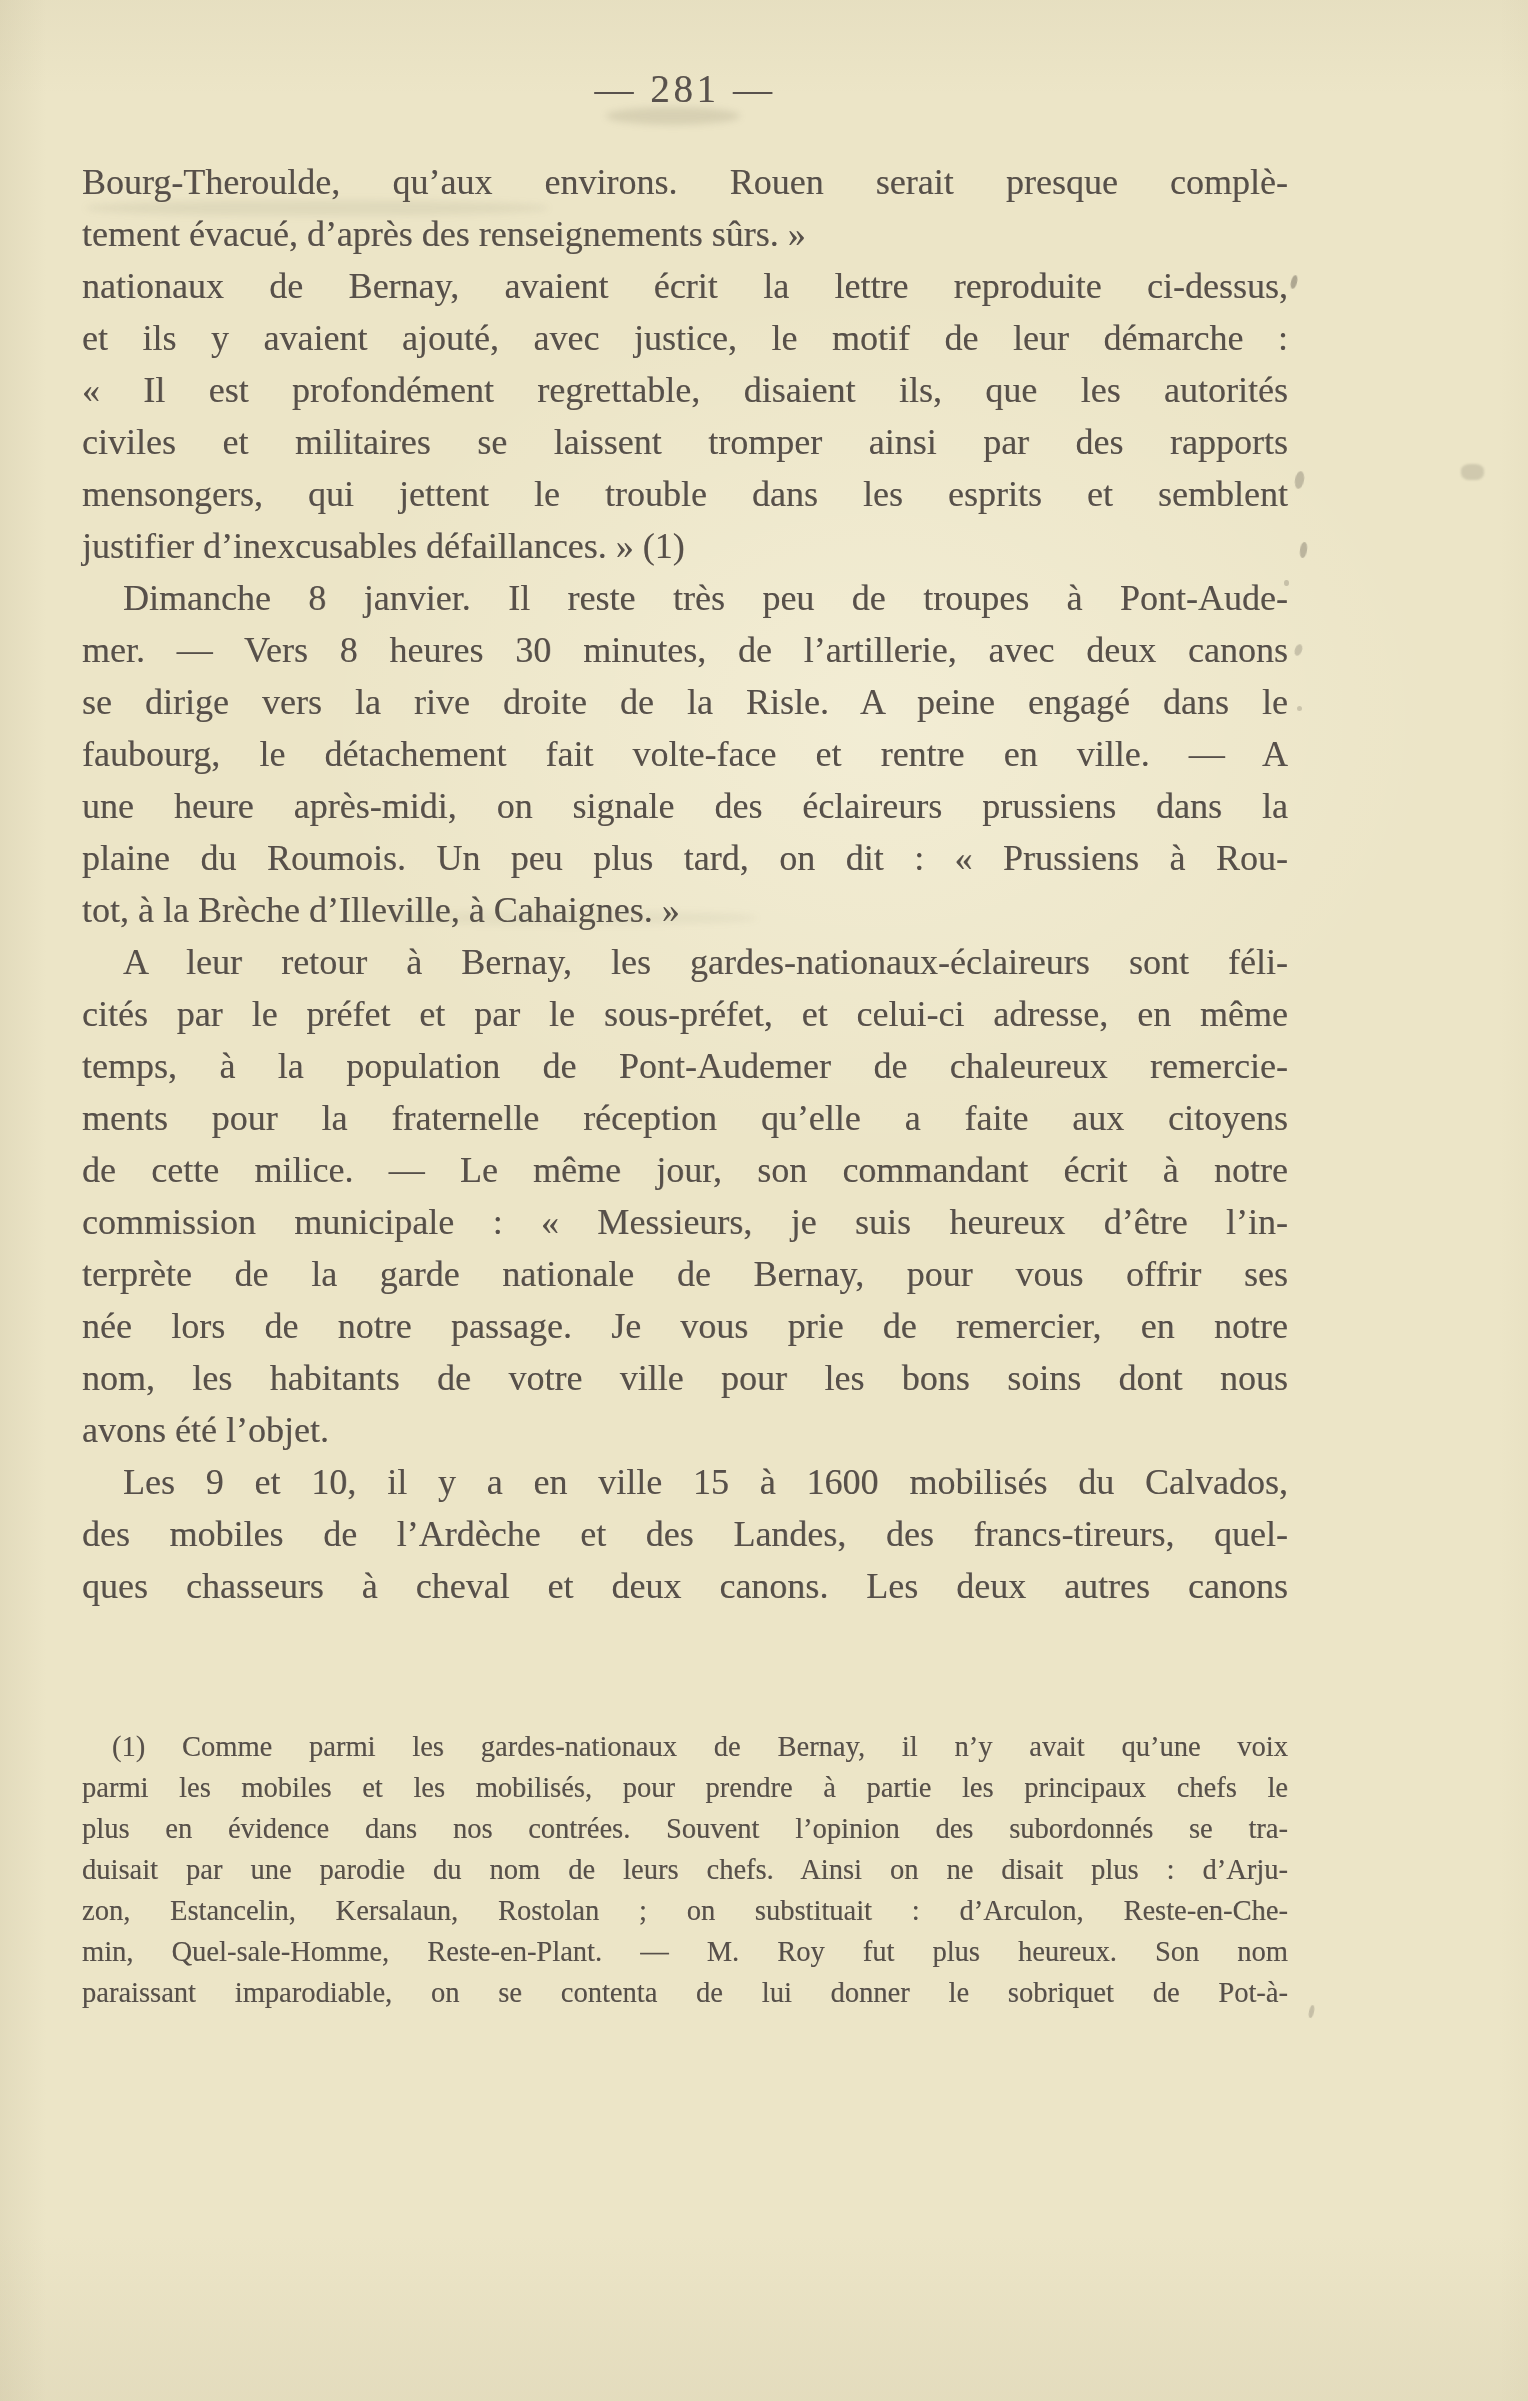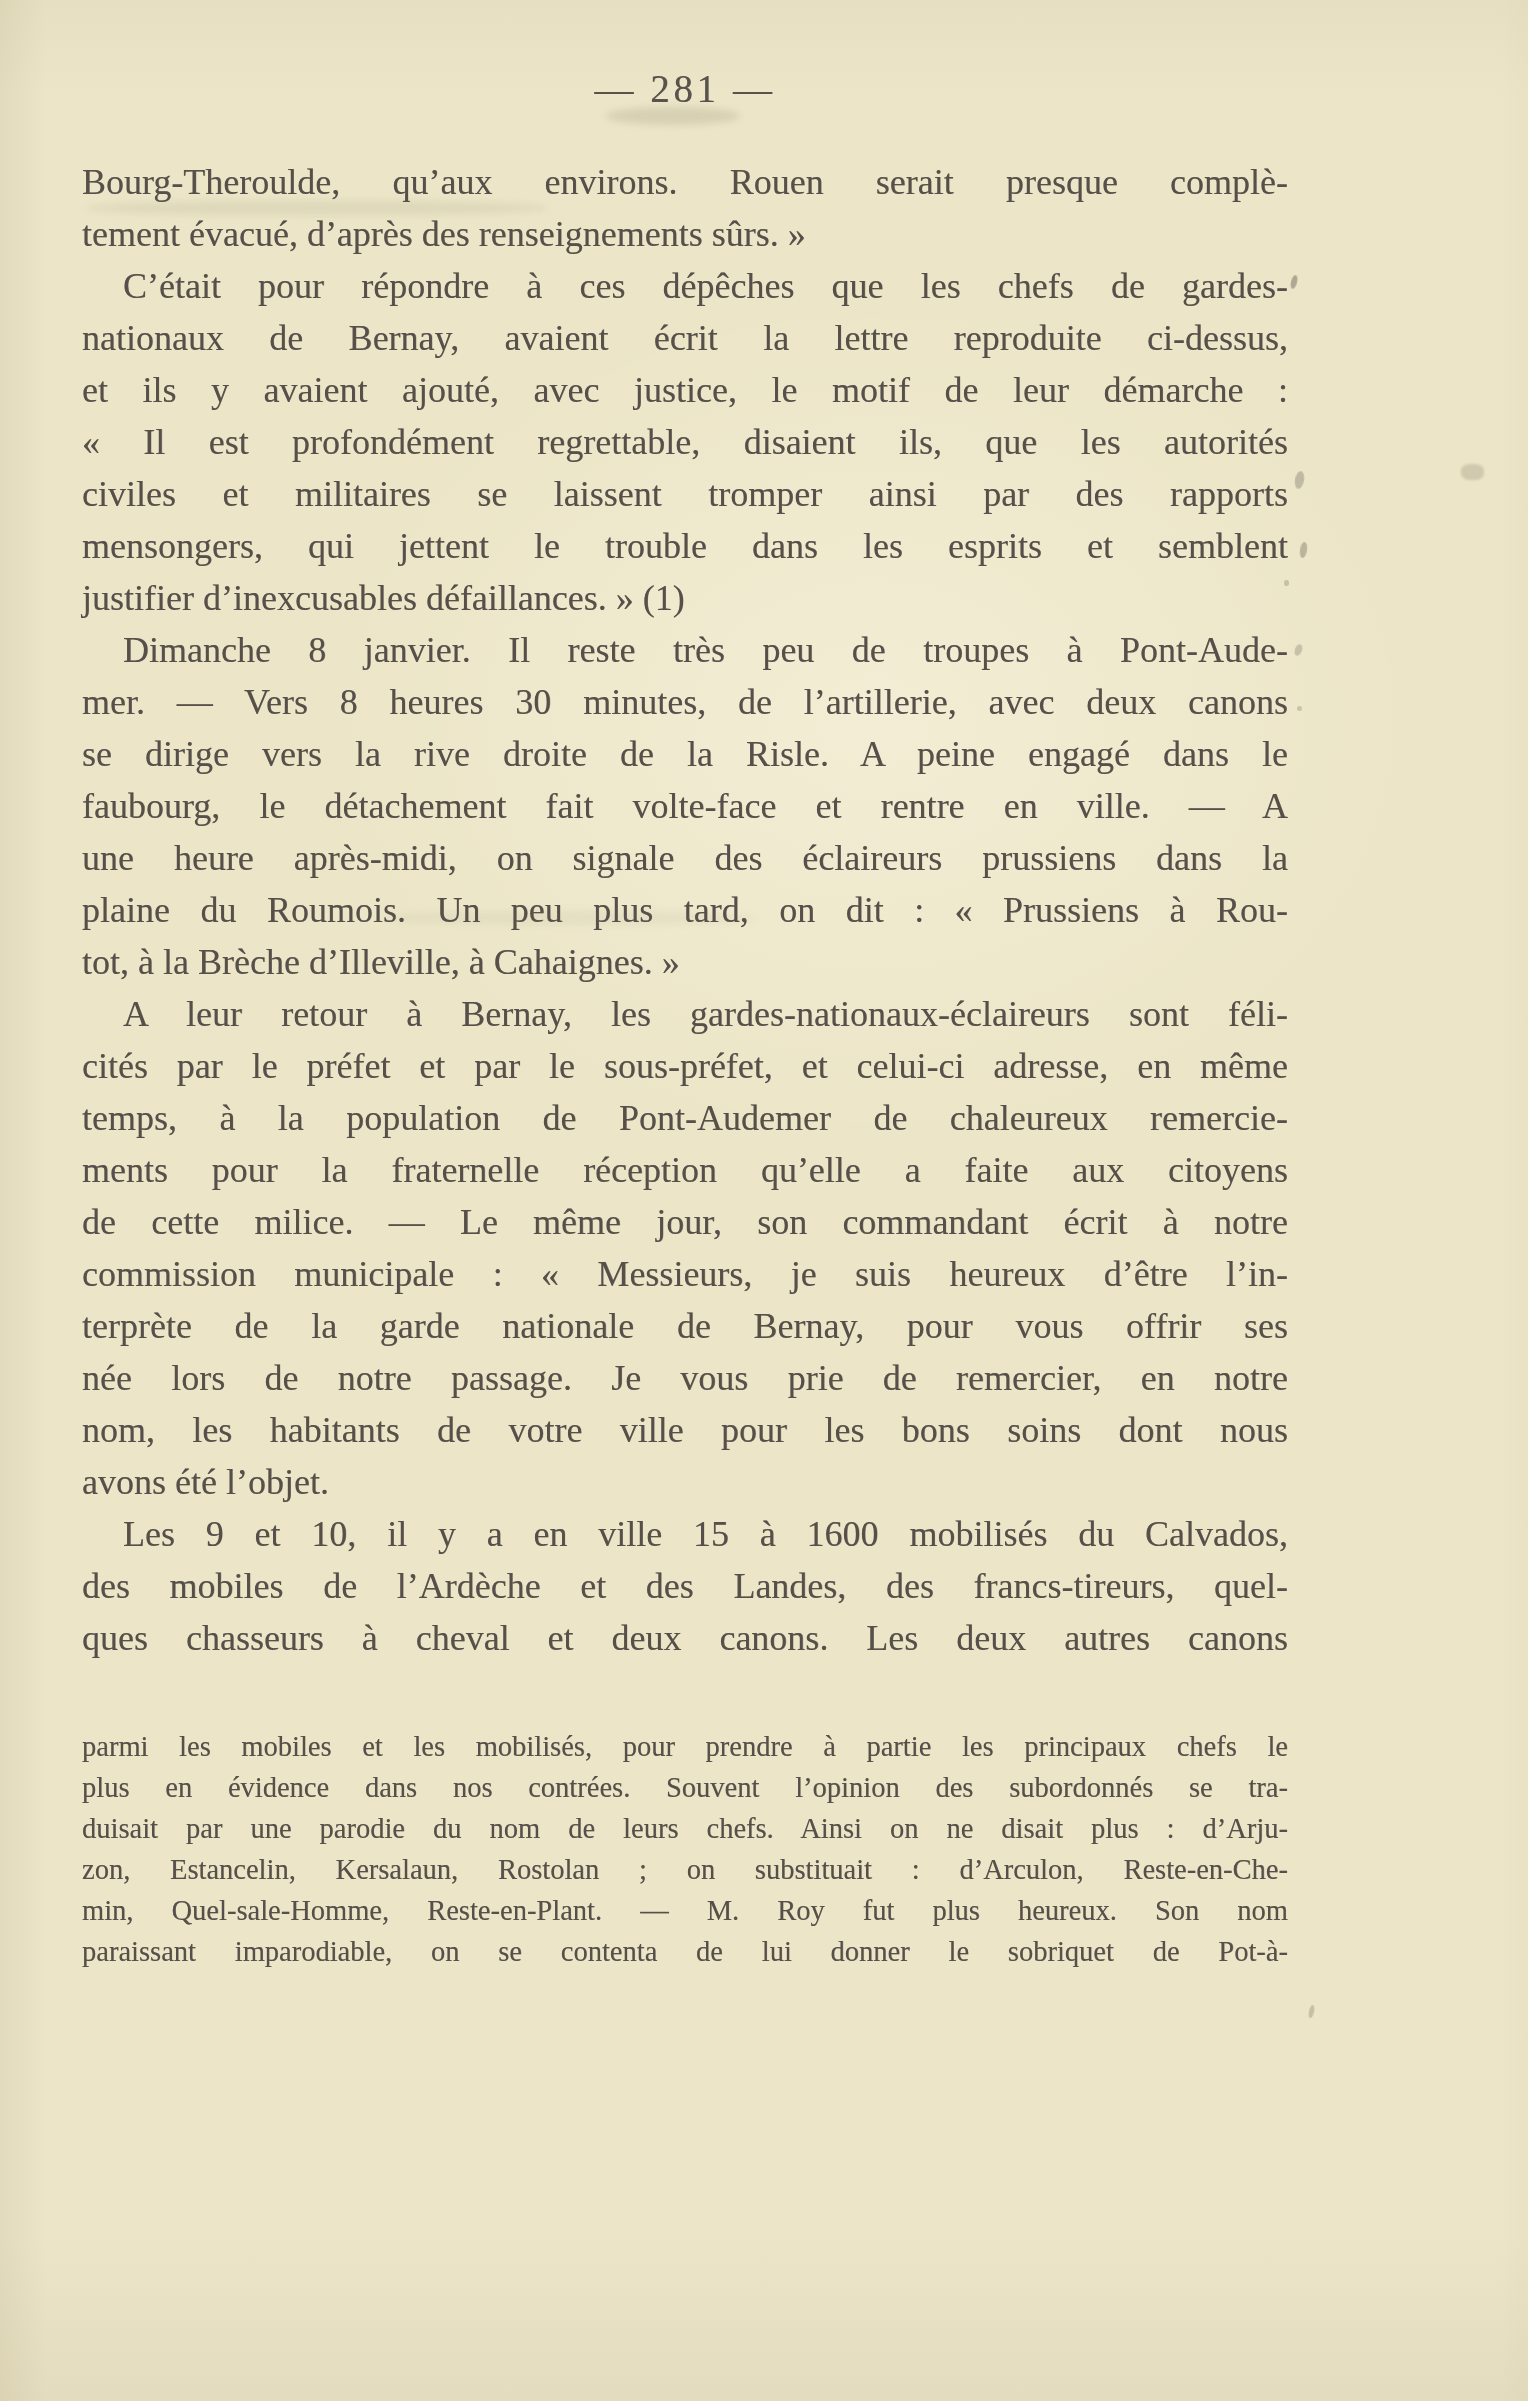--- a/index.html
+++ b/index.html
@@ -56,21 +56,20 @@
 <div class="page">
 
   <div class="folio">— 281 —</div>
 
   <div class="bodytext">
     <div>
       <div class="line">Bourg-Theroulde, qu’aux environs. Rouen serait presque complè-</div>
       <div class="line last">tement évacué, d’après des renseignements sûrs. »</div>
     </div>
     <div>
-      <div class="line ind">C’était pour répondre à ces dépêches que les chefs de gardes-</div>
       <div class="line">nationaux de Bernay, avaient écrit la lettre reproduite ci-dessus,</div>
       <div class="line">et ils y avaient ajouté, avec justice, le motif de leur démarche :</div>
       <div class="line">« Il est profondément regrettable, disaient ils, que les autorités</div>
       <div class="line">civiles et militaires se laissent tromper ainsi par des rapports</div>
       <div class="line">mensongers, qui jettent le trouble dans les esprits et semblent</div>
       <div class="line last">justifier d’inexcusables défaillances. » (1)</div>
     </div>
     <div>
       <div class="line ind">Dimanche 8 janvier. Il reste très peu de troupes à Pont-Aude-</div>
       <div class="line">mer. — Vers 8 heures 30 minutes, de l’artillerie, avec deux canons</div>
@@ -93,20 +92,21 @@
       <div class="line last">avons été l’objet.</div>
     </div>
     <div>
       <div class="line ind">Les 9 et 10, il y a en ville 15 à 1600  mobilisés du Calvados,</div>
       <div class="line">des mobiles de l’Ardèche et des Landes, des francs-tireurs, quel-</div>
       <div class="line">ques chasseurs à cheval et deux canons.  Les deux autres canons</div>
     </div>
   </div>
 
   <div class="foot">
+    <div class="line ind">(1) Comme parmi les gardes-nationaux de Bernay, il n’y avait qu’une voix</div>
     <div class="line">parmi les mobiles et les mobilisés, pour prendre à partie les principaux chefs le</div>
     <div class="line">plus en évidence dans nos contrées. Souvent l’opinion des subordonnés se tra-</div>
     <div class="line">duisait par une parodie du nom de leurs chefs. Ainsi on ne disait plus : d’Arju-</div>
     <div class="line">zon, Estancelin, Kersalaun, Rostolan ; on substituait : d’Arculon, Reste-en-Che-</div>
     <div class="line">min, Quel-sale-Homme, Reste-en-Plant. — M. Roy fut plus heureux. Son nom</div>
     <div class="line">paraissant imparodiable, on se contenta de lui donner le sobriquet de Pot-à-</div>
   </div>
 
   <div class="smudge m1"></div>
   <div class="smudge m2"></div>

